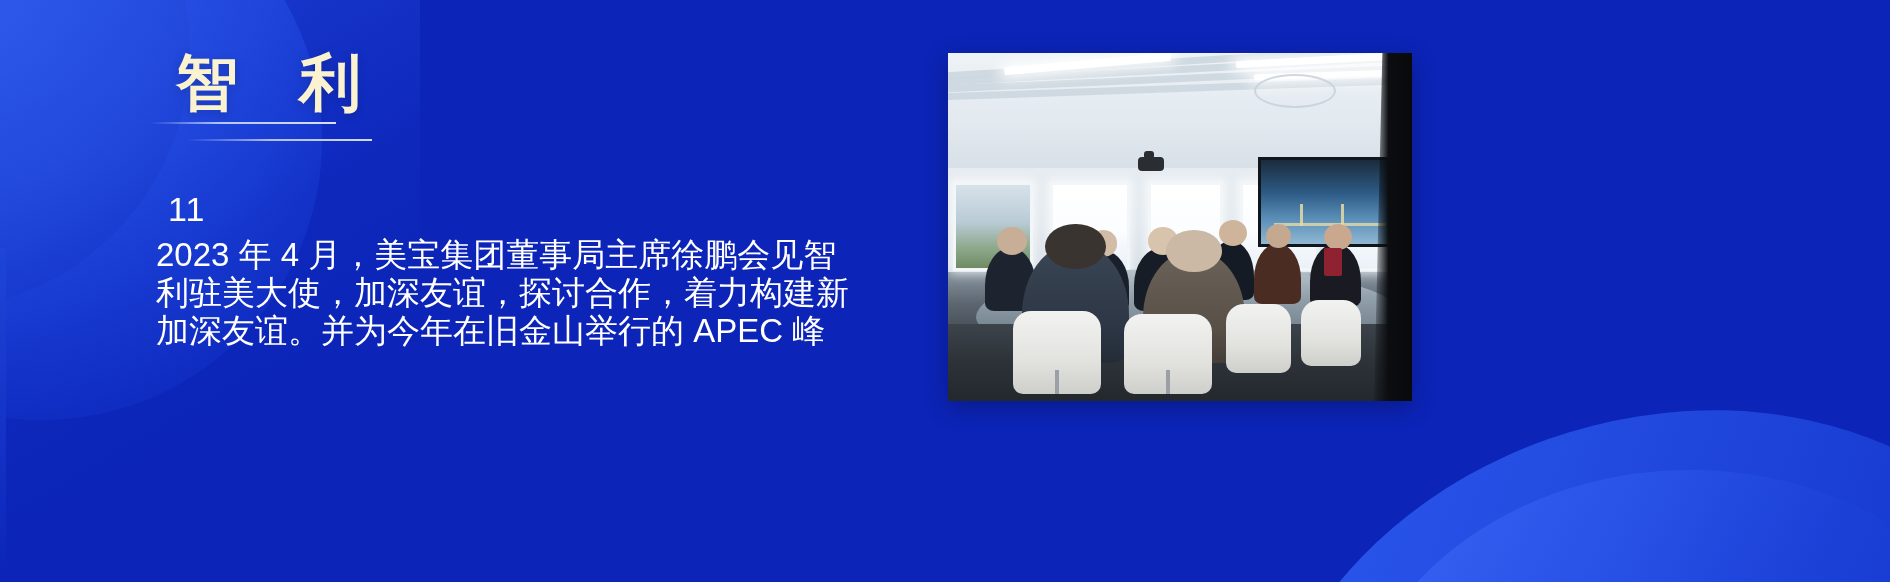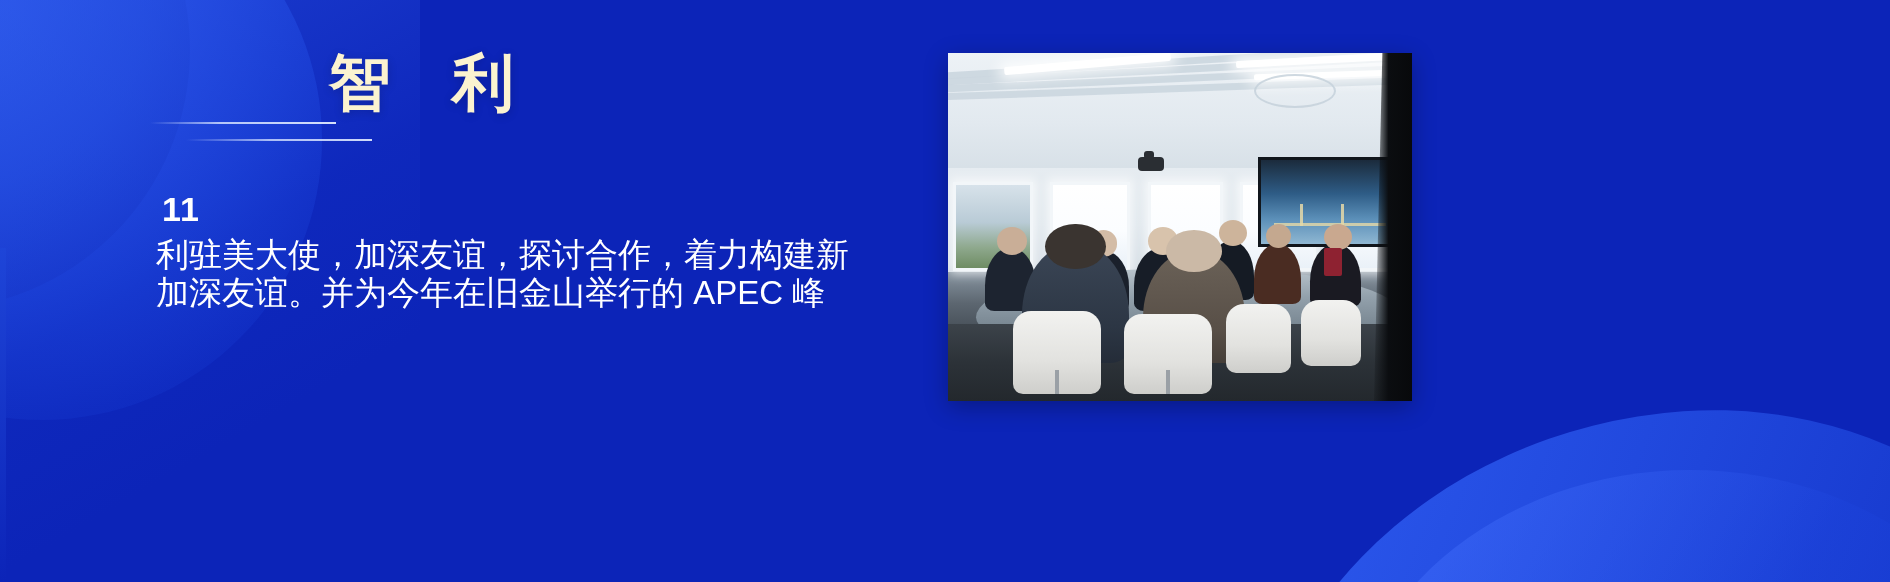--- a/index.html
+++ b/index.html
@@ -59,43 +59,42 @@
 
   
   .title-block{position:absolute;left:176px;top:52px;width:360px;}
   .title{
     font-size:62px;line-height:1;
     font-weight:bold;
     color:#FBF3D0;
     letter-spacing:22px;
     text-shadow:0 2px 10px rgba(0,0,0,.18);
     white-space:nowrap;
-    text-align:right;
   }
   .title-rules{position:absolute;left:150px;top:122px;width:200px;height:22px;}
   .rule{
     position:absolute;left:0;height:2px;
     background:linear-gradient(90deg,rgba(200,215,255,0) 0%, rgba(208,222,255,.85) 38%, rgba(225,235,255,.95) 100%);
   }
   .rule.r1{top:0;width:186px;}
   .rule.r2{top:17px;width:186px;left:36px;
     background:linear-gradient(90deg,rgba(200,215,255,0) 0%, rgba(208,222,255,.8) 45%, rgba(225,235,255,.92) 100%);}
 
   .subtitle{
     position:absolute;left:492px;top:62px;
     color:#F7EFC4;
     font-size:21px;line-height:28px;
     letter-spacing:1px;
     white-space:nowrap;
   }
 
   
   .number{
-    position:absolute;left:162px;top:190px;
-    color:#FFFFFF;font-size:34px;font-weight:bold;
+    position:absolute;left:168px;top:190px;
+    color:#FFFFFF;font-size:34px;font-weight:normal;
     letter-spacing:1px;
   }
   .paragraph{
     position:absolute;left:156px;top:236px;width:690px;
     color:#FFFFFF;
     font-size:33px;line-height:38px;
     letter-spacing:0px;
   }
   .paragraph p{margin:0;white-space:nowrap;}
 
@@ -215,20 +214,21 @@
     <div class="title">智 利</div>
   </div>
   <div class="title-rules">
     <div class="rule r1"></div>
     <div class="rule r2"></div>
   </div>
 
 
   <div class="number">11</div>
   <div class="paragraph">
+    <p>2023 年 4 月，美宝集团董事局主席徐鹏会见智</p>
     <p>利驻美大使，加深友谊，探讨合作，着力构建新</p>
     <p>加深友谊。并为今年在旧金山举行的 APEC 峰</p>
   </div>
 
   <div class="photo-wrap">
     <div class="photo">
       <div class="ceiling">
         <div class="beam b1"></div>
         <div class="beam b2"></div>
         <div class="beam b3"></div>

